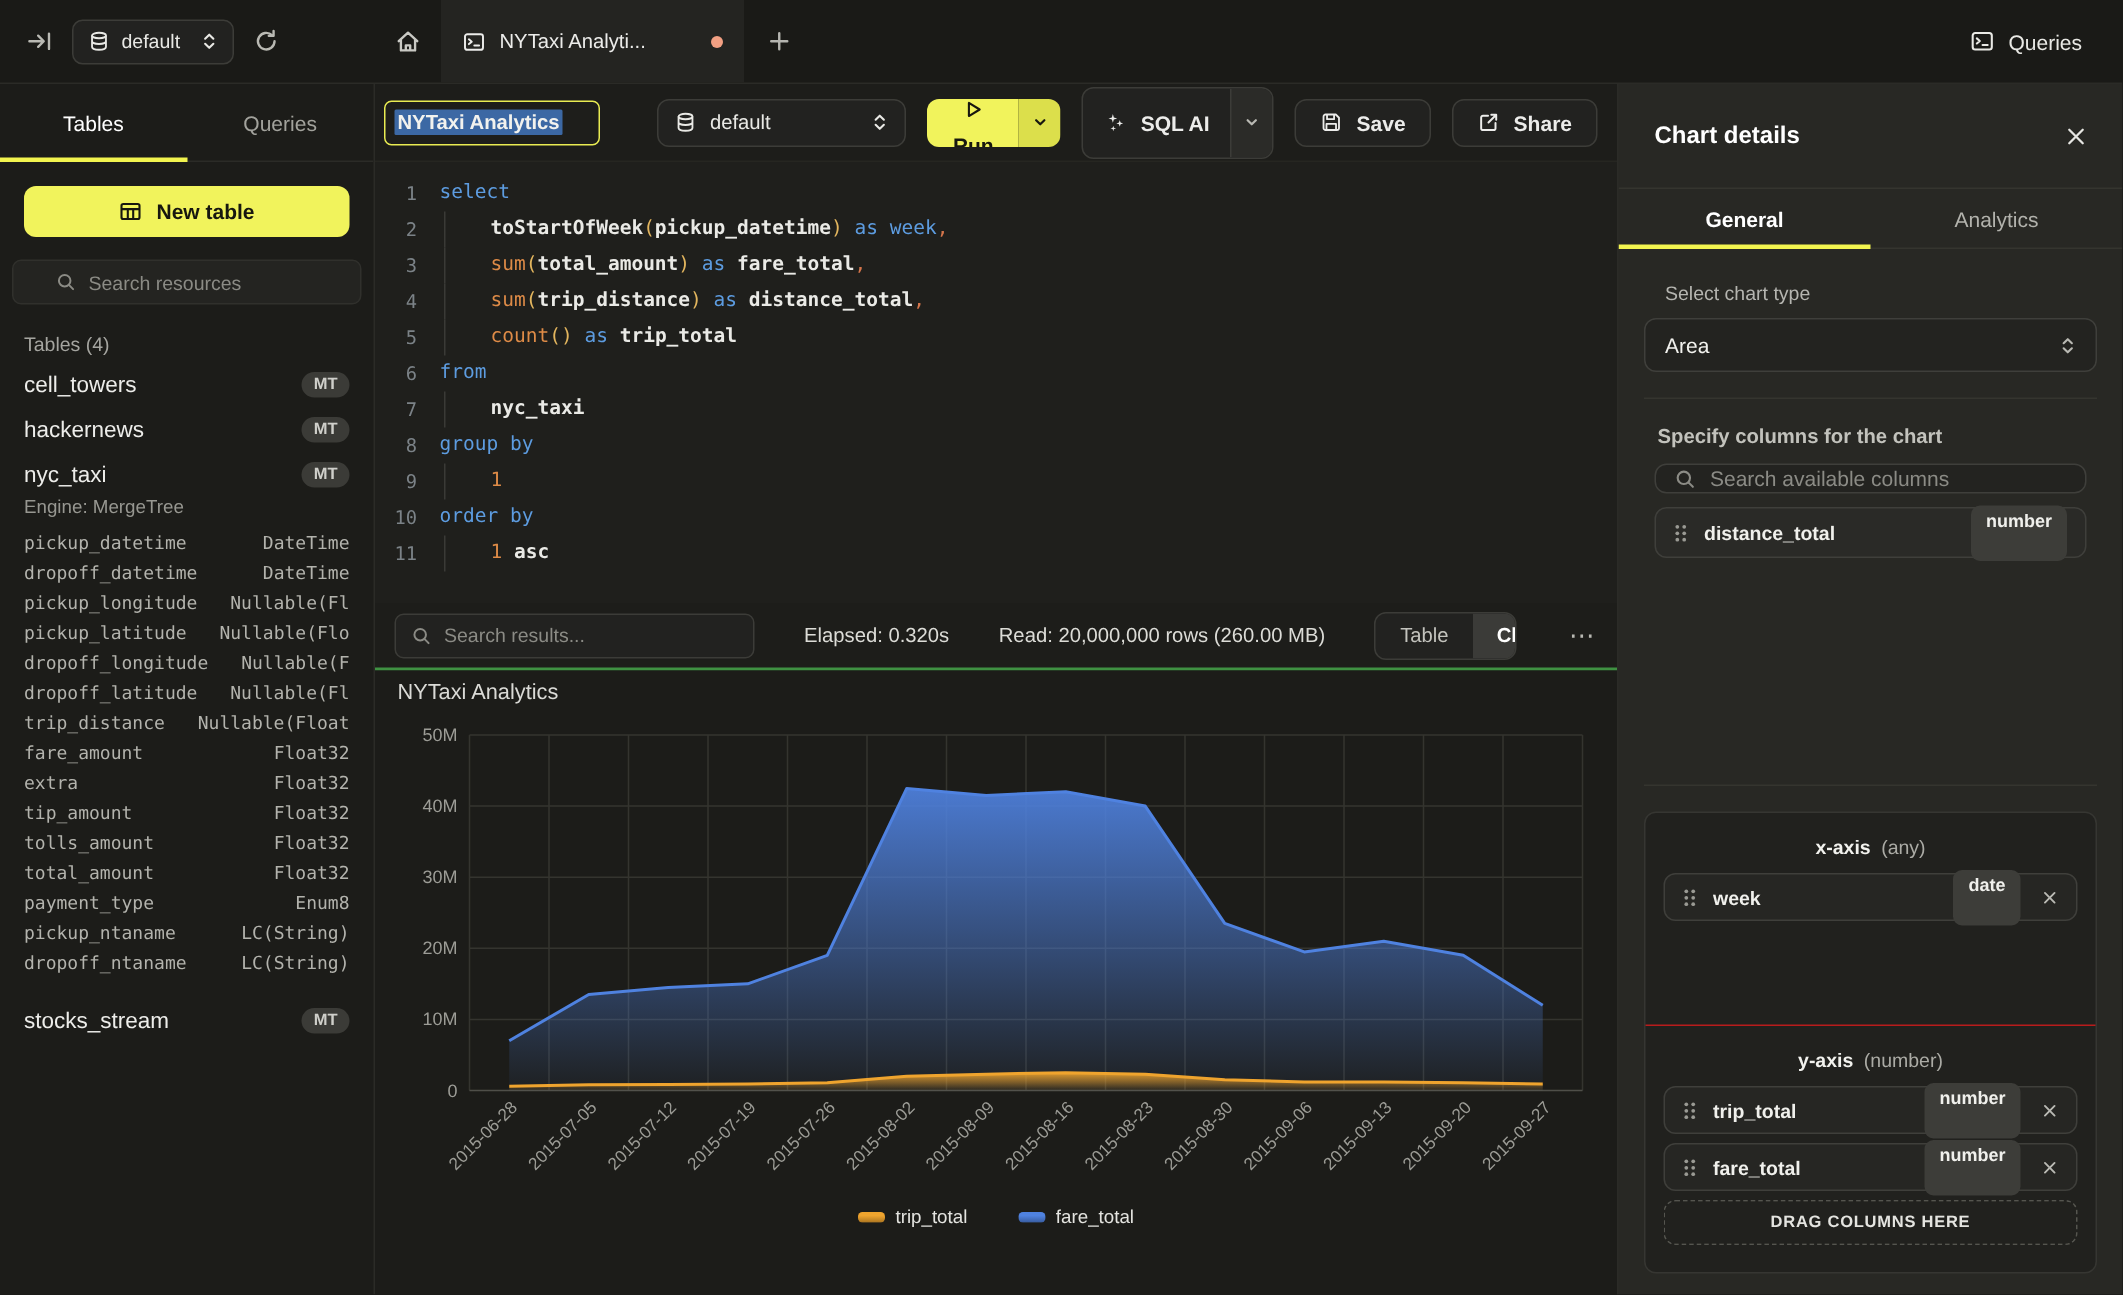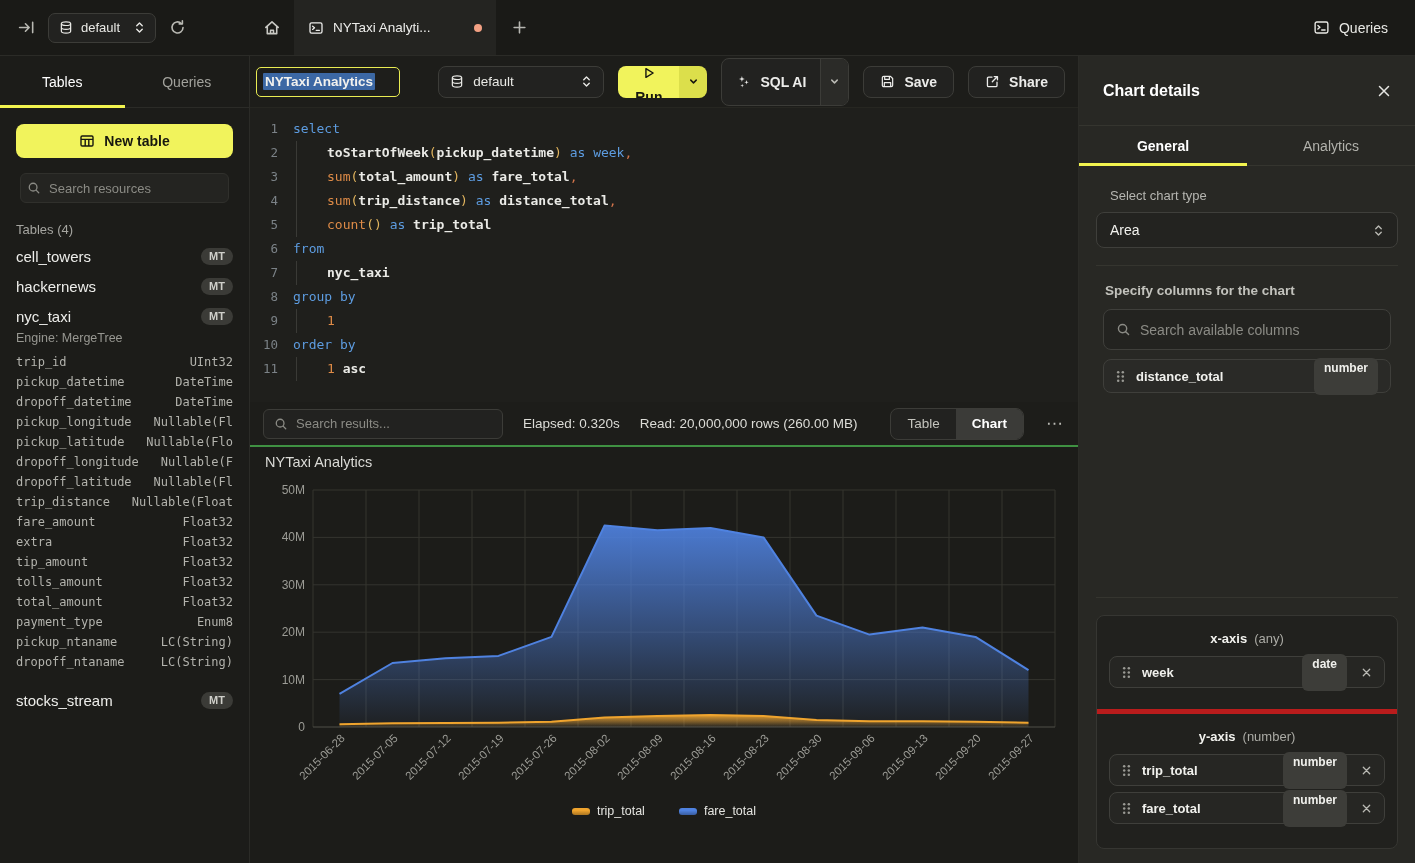--- a/index.html
+++ b/index.html
@@ -28,21 +28,21 @@
   
   .main { display:flex; height:807px; }
 
   
   .sidebar { width:250px; flex:none; background:#1c1c19; border-right:1px solid #2b2b27; display:flex; flex-direction:column; overflow:hidden; }
   .side-tabs { height:52px; flex:none; display:flex; border-bottom:1px solid #2b2b27; }
   .side-tab { flex:1; display:flex; align-items:center; justify-content:center; font-size:14px; color:#a2a29c; position:relative; cursor:pointer; }
   .side-tab.active { color:#ffffff; }
   .side-tab.active::after { content:""; position:absolute; bottom:-1px; left:0; right:0; height:3px; background:#F2F44F; }
   .new-table-btn { margin:16px 16px 8px; height:34px; flex:none; border-radius:8px; background:#F1F35C; color:#17170f; font-weight:700; font-size:14px; display:flex; align-items:center; justify-content:center; gap:9px; border:none; cursor:pointer; font-family:inherit; }
-  .side-search { margin:7px 20px 4px; height:30px; flex:none; border:1px solid #30302c; border-radius:6px; background:#242421; display:flex; align-items:center; gap:8px; padding:0 6px; color:#8b8b85; font-size:13px; cursor:text; }
+  .side-search { margin:7px 8px 4px; height:30px; flex:none; border:1px solid #30302c; border-radius:6px; background:#242421; display:flex; align-items:center; gap:8px; padding:0 28px; color:#8b8b85; font-size:13px; cursor:text; }
   .section-label { margin:15px 16px 4px; font-size:13px; color:#a5a5a0; }
   .table-row { display:flex; align-items:center; justify-content:space-between; padding:7px 16px 6px; font-size:15px; color:#ededea; font-weight:500; cursor:pointer; }
   .mt-badge { background:#3b3b37; color:#cfcfca; font-size:11px; font-weight:700; border-radius:9px; padding:2px 8px 3px; }
   .engine-line { padding:0 16px 7px; font-size:12.5px; color:#979791; }
   .col-row { display:flex; justify-content:space-between; padding:0 16px; font-family:"DejaVu Sans Mono", monospace; font-size:12px; line-height:20px; color:#b3b3ad; white-space:nowrap; }
   .tables-gap { height:13px; }
 
   
   .center { width:828px; flex:none; display:flex; flex-direction:column; background:#1d1d1a; }
   .toolbar { height:52px; flex:none; display:flex; align-items:center; gap:14px; padding:0 13px 0 6px; border-bottom:1px solid #262621; }
@@ -66,21 +66,21 @@
   .indent { display:inline-block; width:31px; height:24px; border-left:1px solid #3a3a36; margin-left:3px; }
   .tok-kw { color:#5D9CE0; }
   .tok-id { color:#eaeae6; font-weight:700; }
   .tok-fn { color:#DE8B47; }
   .tok-pr { color:#E2B55E; }
   .tok-pu { color:#D4754B; }
   .tok-nu { color:#DE8B47; }
   .tok-pl { color:#eaeae6; }
 
   
-  .results-bar { height:45px; flex:none; display:flex; align-items:center; gap:20px; padding:0 13px; background:#1d1d1a; border-bottom:2px solid #3F9142;justify-content:flex-end; }
+  .results-bar { height:45px; flex:none; display:flex; align-items:center; gap:33px; padding:0 13px; background:#1d1d1a; border-bottom:2px solid #3F9142;justify-content:flex-end; }
   .results-search { width:240px; height:30px; flex:none; border:1px solid #3c3c38; border-radius:6px; background:#222220; display:flex; align-items:center; gap:8px; padding:0 10px; color:#8b8b85; font-size:13px; cursor:text; }
   .stat-text { font-size:13.5px; color:#dcdcd7; white-space:nowrap; }
   .seg { margin-left:auto; display:flex; align-items:stretch; height:32px; border:1px solid #3c3c38; background:#222220; border-radius:8px; overflow:hidden; }
   .seg-item { display:flex; align-items:center; padding:0 16px; font-size:13.5px; color:#c3c3bd; cursor:pointer; }
   .seg-item.active { background:#3b3b38; color:#ffffff; font-weight:600; }
   .more-btn { color:#b9b9b3; font-size:17px; padding:0 2px; cursor:pointer; line-height:1; }
 
   
   .chart-section { position:relative; flex:1; background:#1c1c19; overflow:hidden; }
   .chart-title { position:absolute; left:15px; top:7px; font-size:14.5px; color:#dadad6; }
@@ -95,29 +95,29 @@
   .panel-title { font-size:16px; font-weight:700; color:#ffffff; }
   .panel-tabs { height:40px; flex:none; display:flex; border-bottom:1px solid #35352f; }
   .panel-tab { flex:1; display:flex; align-items:center; justify-content:center; font-size:14px; color:#b2b2ac; position:relative; cursor:pointer; }
   .panel-tab.active { color:#ffffff; font-weight:600; }
   .panel-tab.active::after { content:""; position:absolute; bottom:-1px; left:0; right:0; height:3px; background:#F2F44F; }
   .panel-body { flex:1; padding:17px 17px 14px; display:flex; flex-direction:column; overflow:hidden; }
   .field-label { font-size:13px; color:#b5b5b0; margin:5px 12px 9px; padding-left:2px; }
   .type-select { height:36px; flex:none; border:1px solid #3f3f3b; border-radius:8px; background:#232320; display:flex; align-items:center; justify-content:space-between; padding:0 13px; font-size:14px; color:#f2f2ee; cursor:pointer; }
   .panel-divider { height:1px; flex:none; background:#35352f; margin:17px 0; }
   .columns-label { font-size:13.5px; font-weight:600; color:#c2c2bc; margin:0 0 11px; padding-left:9px; }
-  .panel-search { height:41px; flex:none; border:1px solid #3f3f3b; border-radius:8px; background:#232320; display:flex; align-items:center; gap:9px; padding:0 12px; color:#8b8b85; font-size:14px; margin:0 7px; cursor:text; }
+  .panel-search { height:20px; flex:none; border:1px solid #3f3f3b; border-radius:8px; background:#232320; display:flex; align-items:center; gap:9px; padding:0 12px; color:#8b8b85; font-size:14px; margin:0 7px; cursor:text; }
   .col-chip { height:34px; flex:none; border:1px solid #3f3f3b; border-radius:8px; background:#2a2a27; display:flex; align-items:center; gap:11px; padding:0 12px; margin:9px 7px 0; cursor:grab; }
   .chip-name { font-size:13px; font-weight:700; color:#f0f0ec; }
   .chip-badge { margin-left:auto; background:#3d3d39; border-radius:6px; padding:3px 10px 20px; font-size:12px; font-weight:700; color:#f0f0ec; }
   .chip-x { color:#b9b9b3; margin-left:3px; display:flex; cursor:pointer; }
   .axes-wrap { margin-top:auto; }
   .axes-card { background:#21211e; border:1px solid #363632; border-radius:8px; }
   .axes-section { padding:9px 12px 15px; }
-  .axes-section + .axes-section { border-top:5px solid #b91c1c; }
+  .axes-section + .axes-section { border-top:1px solid #b91c1c;margin-top:48px; }
   .axes-section.pad-b { padding-bottom:18px; }
   .axes-header { text-align:center; font-size:13px; margin:6px 0 10px; color:#ababa5; }
   .axes-header b { color:#f2f2ee; font-weight:700; margin-right:7px; }
   .axes-chip { margin:0 0 6px; background:#262623; height:32px; }
   .drop-zone { height:30px; border:1px dashed #55554f; border-radius:8px; display:flex; align-items:center; justify-content:center; font-size:11px; font-weight:700; letter-spacing:.5px; color:#e4e4e0; margin-top:5px; }
 </style>
 </head>
 <body>
 
 <header class="topbar">
@@ -212,24 +212,20 @@
         </div>
         <div class="table-row">
           <span>hackernews</span>
           <span class="mt-badge">MT</span>
         </div>
         <div class="table-row">
           <span>nyc_taxi</span>
           <span class="mt-badge">MT</span>
         </div>
         <div class="engine-line">Engine: MergeTree</div>
-        <div class="col-row">
-          <span>trip_id</span>
-          <span>UInt32</span>
-        </div>
         <div class="col-row">
           <span>pickup_datetime</span>
           <span>DateTime</span>
         </div>
         <div class="col-row">
           <span>dropoff_datetime</span>
           <span>DateTime</span>
         </div>
         <div class="col-row">
           <span>pickup_longitude</span>
@@ -595,18 +591,19 @@
                   </span>
                   <span class="chip-name">fare_total</span>
                   <span class="chip-badge">number</span>
                   <span class="chip-x">
                     <svg class="icn" width="11" height="11" viewBox="0 0 12 12" fill="none" stroke="currentColor" stroke-width="1.4" stroke-linecap="round">
                       <path d="M2.5 2.5l7 7M9.5 2.5l-7 7"></path>
                     </svg>
                   </span>
                 </div>
               </div>
+            <div class="drop-zone">DRAG COLUMNS HERE</div>
           </div>
         </div>
       </div>
     </div>
   </aside>
 </div>
 
 </body></html>

